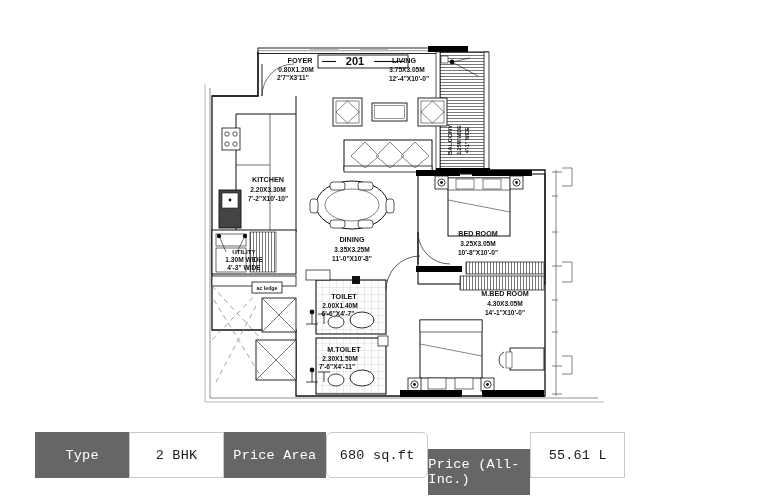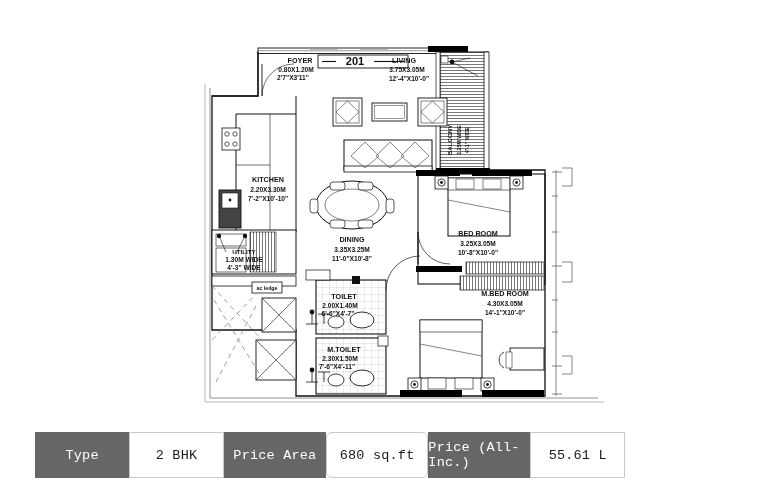--- a/index.html
+++ b/index.html
@@ -25,21 +25,21 @@
   .cell{height:46px;box-sizing:border-box;
         display:flex;align-items:center;justify-content:center;
         font-size:13.5px;letter-spacing:.2px;}
   .cell.hdr{background:#666666;color:#ffffff;font-weight:normal;}
   .cell.val{background:#ffffff;color:#1a1a1a;
             border:1px solid #c9c9c9;}
   .c-type{width:120px;}
   .c-typev{width:120px;text-align:right;}
   .c-carpet{width:130px;}
   .c-carpetv{width:130px;border-radius:6px;}
-  .c-price{width:130px;}
+  .c-price{width:130px;margin-top:17px;}
   .c-pricev{width:120px;}
 </style>
 </head>
 <body>
 
 <div id="page">
 
   <div id="planwrap">
   <svg id="plansvg" width="780" height="415" viewBox="0 0 780 415" xmlns="http://www.w3.org/2000/svg">
 

